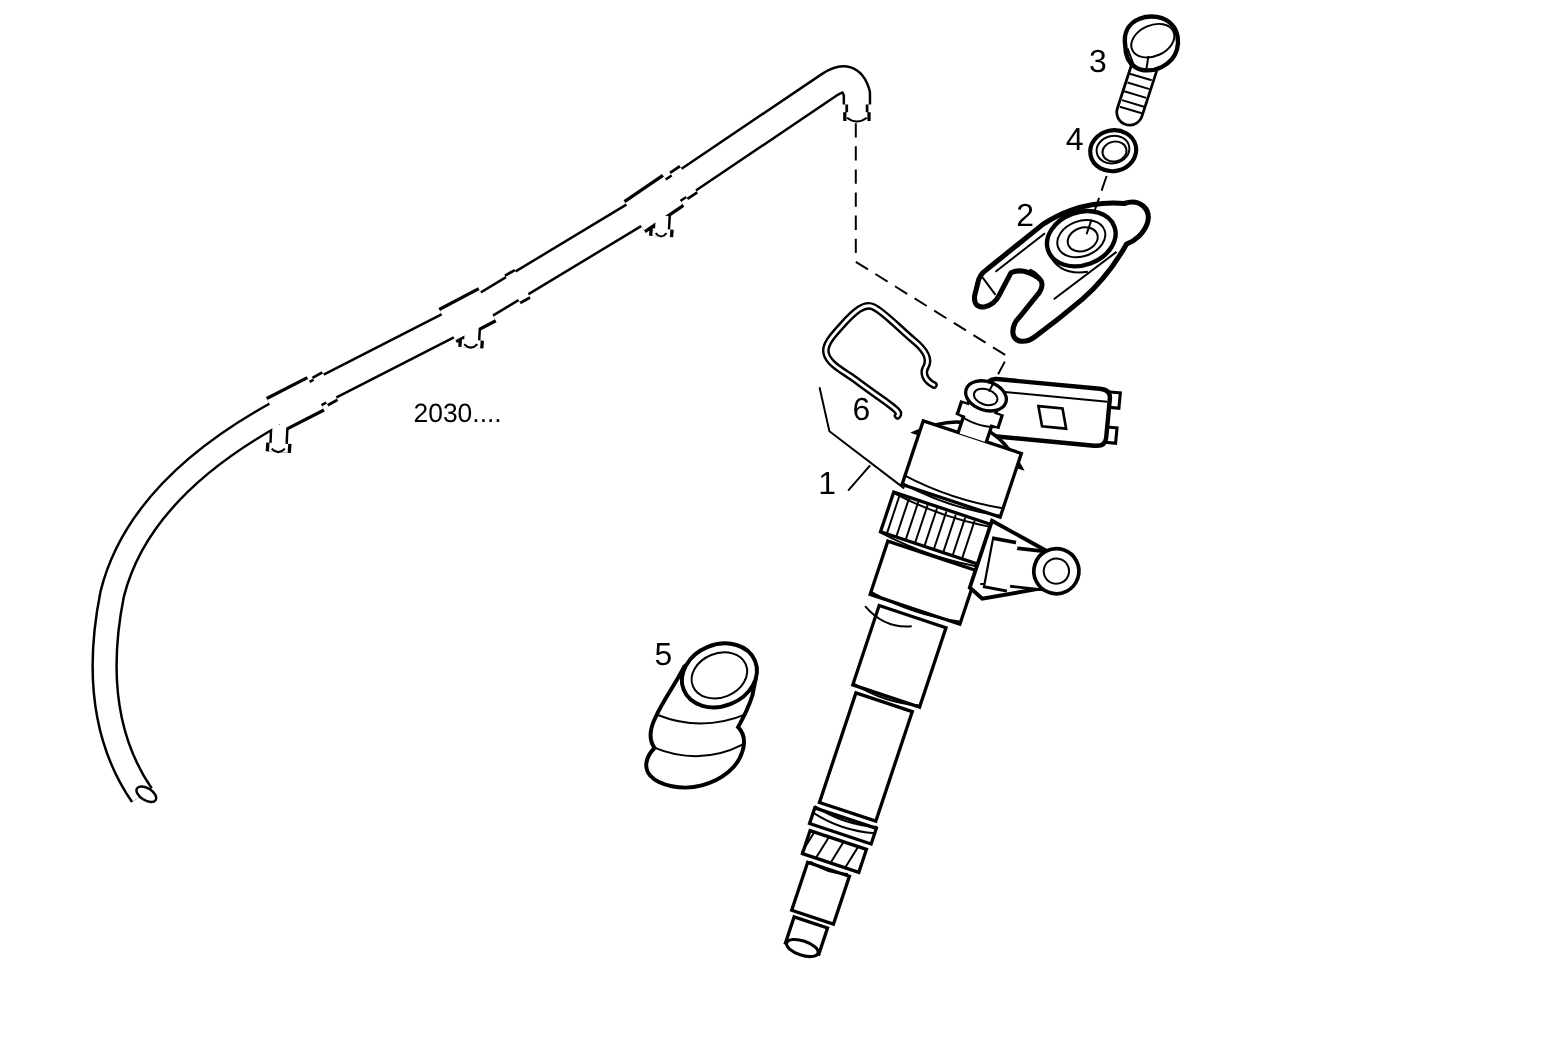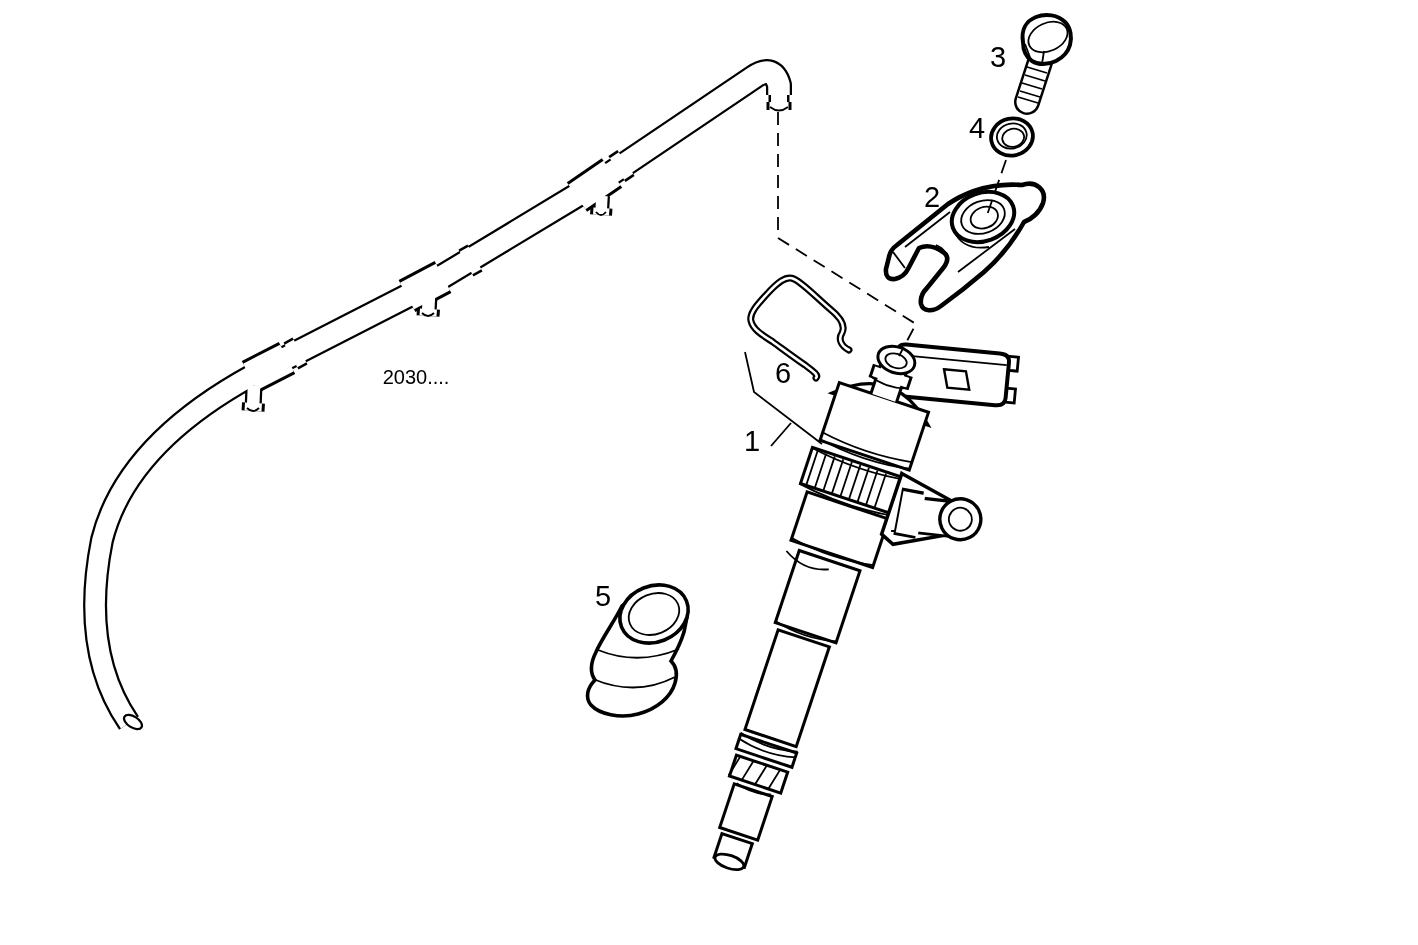--- a/index.html
+++ b/index.html
@@ -1,21 +1,21 @@
 <!DOCTYPE html>
 <html><head>
 <meta charset="utf-8">
 <style>
   html,body{margin:0;padding:0;background:#ffffff;}
   #stage{position:relative;width:1418px;height:945px;background:#ffffff;overflow:hidden;
          font-family:"Liberation Sans", sans-serif;}
   #art{position:absolute;left:0;top:0;}
   .lbl{position:absolute;transform:translate(-50%,-50%);font-size:29px;color:#000;
        font-family:"Liberation Sans", sans-serif;line-height:1;white-space:nowrap;}
-  .ref{font-size:20px;}
+  .ref{font-size:24px;}
   .blk{stroke:#000;fill:none;}
   .wht{stroke:#fff;fill:none;}
   .thin{stroke:#000;fill:none;stroke-width:1.8px;}
   .fillw{fill:#fff;stroke:#000;}
 </style>
 </head>
 <body>
 
 <div id="stage">
   <svg id="art" width="1418" height="945" viewBox="0 0 1418 945">

